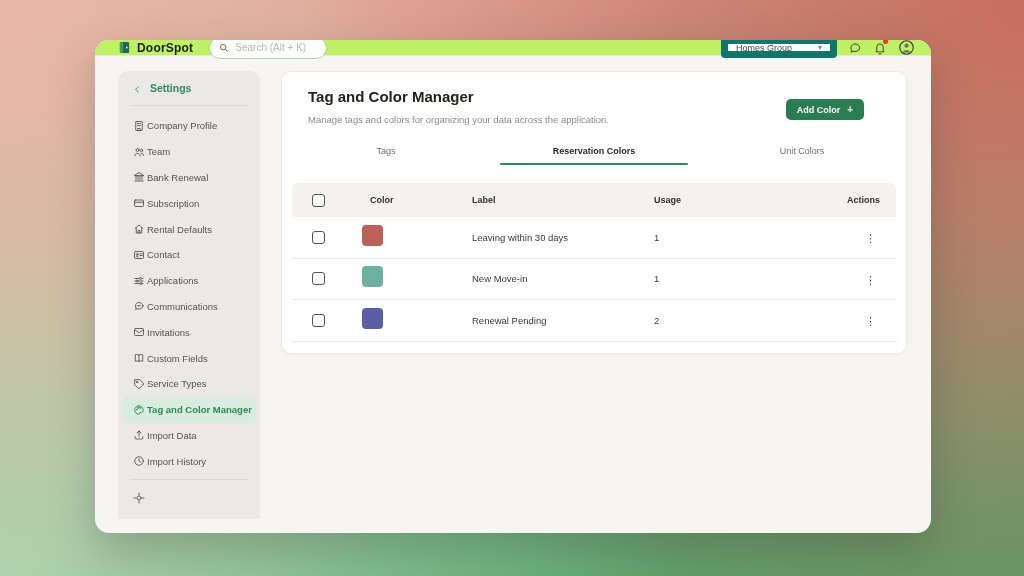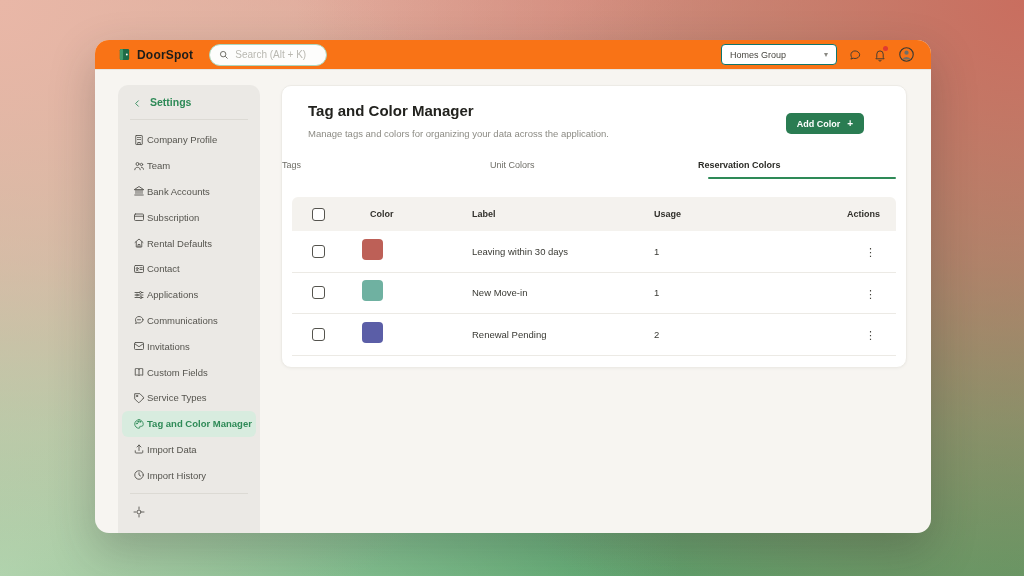--- a/index.html
+++ b/index.html
@@ -18,36 +18,36 @@
       radial-gradient(circle at 100% 100%,rgba(81,160,101,1)  0%, rgba(81,160,101,0)  62%),
       linear-gradient(180deg,#dba294 0%,#c9ac9a 45%,#8cc598 75%,#61a973 100%);
   }
   .window {
     position:absolute; left:95px; top:40px; width:836px; height:493px;
     background:#f7f5f1; border-radius:14px; overflow:hidden;
     box-shadow:0 18px 45px rgba(40,40,40,.25);
   }
   
   .topbar {
-    height:30px; display:flex; align-items:center;
-    background:#f97316; border-bottom:1px solid #e8e5e0; padding:0 16px 0 23px;
+    height:16px; display:flex; align-items:center;
+    background:#bef264; border-bottom:1px solid #e8e5e0; padding:0 16px 0 23px;
   }
   .brand { display:flex; align-items:center; gap:6px; }
   .logo { width:13px; height:13px; display:inline-flex; }
   .logo svg { width:100%; height:100%; }
   .brand-text { font-size:12px; font-weight:bold; color:#1d1d1a; letter-spacing:.2px; }
   .search {
     margin-left:16px; width:118px; height:22px; border:1px solid #abd6bd; border-radius:11px;
     background:#fdfdfc; display:flex; align-items:center; gap:6px; padding:0 9px; cursor:text;
   }
   .search svg { width:10px; height:10px; stroke:#6f6e67; }
   .placeholder { font-size:10px; color:#b9b8b1; }
   .topbar-right { margin-left:auto; display:flex; align-items:center; gap:11px; }
   .group-select {
-    width:116px; height:21px; border:1px solid #0f766e; border-radius:4px; background:#fff;
+    width:116px; height:21px; border:7px solid #0f766e; border-radius:4px; background:#fff;
     display:flex; align-items:center; justify-content:space-between; padding:0 8px; cursor:pointer;
   }
   .group-select .val { font-size:9px; color:#46453f; }
   .group-select .chev { font-size:8px; color:#8a8983; }
   .tb-icon { position:relative; display:inline-flex; cursor:pointer; }
   .tb-icon svg { width:14px; height:14px; stroke:#3a3a34; fill:none; stroke-width:1.6; }
   .tb-icon.avatar svg { width:17px; height:17px; }
   .dot { position:absolute; right:-1px; top:-2px; width:5px; height:5px; border-radius:50%; background:#e03a2f; }
   
   .content { display:flex; height:463px; }
@@ -78,21 +78,21 @@
   .panel-head { padding:16px 26px 0; }
   .panel-head h1 { font-size:15px; font-weight:bold; color:#22221e; }
   .panel-head p { margin-top:9px; font-size:9.5px; color:#8c8b84; }
   .add-btn {
     position:absolute; top:27px; right:42px; height:21px; padding:0 11px;
     background:#2a7c52; color:#fff; border:none; border-radius:5px;
     font-family:inherit; font-size:9px; font-weight:bold; display:flex; align-items:center; gap:7px; cursor:pointer;
   }
   .add-btn .plus { font-size:10px; font-weight:bold; }
   .tabs { display:flex; margin-top:12px; height:28px; }
-  .tab { flex:1; position:relative; display:flex; align-items:center; justify-content:flex-start; cursor:pointer; }
+  .tab { flex:1; position:relative; display:flex; align-items:center; justify-content:center; cursor:pointer; }
   .tab span { font-size:9px; color:#6f6e67; }
   .tab.active span { color:#2b2b26; font-weight:bold; }
   .tab.active::after {
     content:""; position:absolute; left:50%; bottom:0; transform:translateX(-50%);
     width:188px; height:2px; background:#2e8a57; border-radius:1px;
   }
   .table { margin:18px 10px 0; }
   .thead, .trow {
     display:grid; grid-template-columns:70px 110px 1fr 170px 56px;
     align-items:center; padding-right:16px;
@@ -195,21 +195,21 @@
               <span class="nav-label">Team</span>
             </div>
             <div class="nav-item">
               <span class="nav-ic">
                 <svg viewBox="0 0 24 24">
                   <path d="M3 9l9-6 9 6z"></path>
                   <path d="M6 9v8M10 9v8M14 9v8M18 9v8"></path>
                   <path d="M3.5 20h17"></path>
                 </svg>
               </span>
-              <span class="nav-label">Bank Accounts</span>
+              <span class="nav-label">Bank Renewal</span>
             </div>
             <div class="nav-item">
               <span class="nav-ic">
                 <svg viewBox="0 0 24 24">
                   <rect x="3" y="6" width="18" height="13" rx="2"></rect>
                   <path d="M3 10.5h18"></path>
                 </svg>
               </span>
               <span class="nav-label">Subscription</span>
             </div>
@@ -331,25 +331,25 @@
         <button class="add-btn">
           <span>Add Color</span>
           <span class="plus">+</span>
         </button>
 
         <div class="tabs">
 
         <div class="tab">
               <span>Tags</span>
             </div>
+            <div class="tab active">
+              <span>Reservation Colors</span>
+            </div>
             <div class="tab">
               <span>Unit Colors</span>
-            </div>
-            <div class="tab active">
-              <span>Reservation Colors</span>
             </div>
           </div>
 
         <div class="table">
           <div class="thead">
             <span class="cb-cell">
                 <span class="checkbox"></span>
               </span>
             <span class="col color-col">Color</span>
             <span class="col label-col">Label</span>

